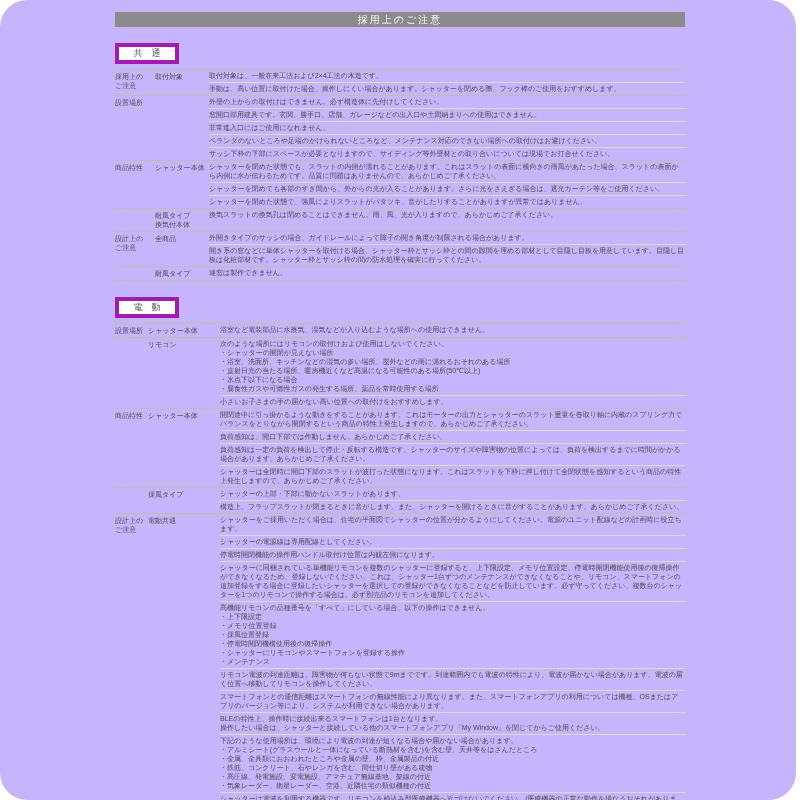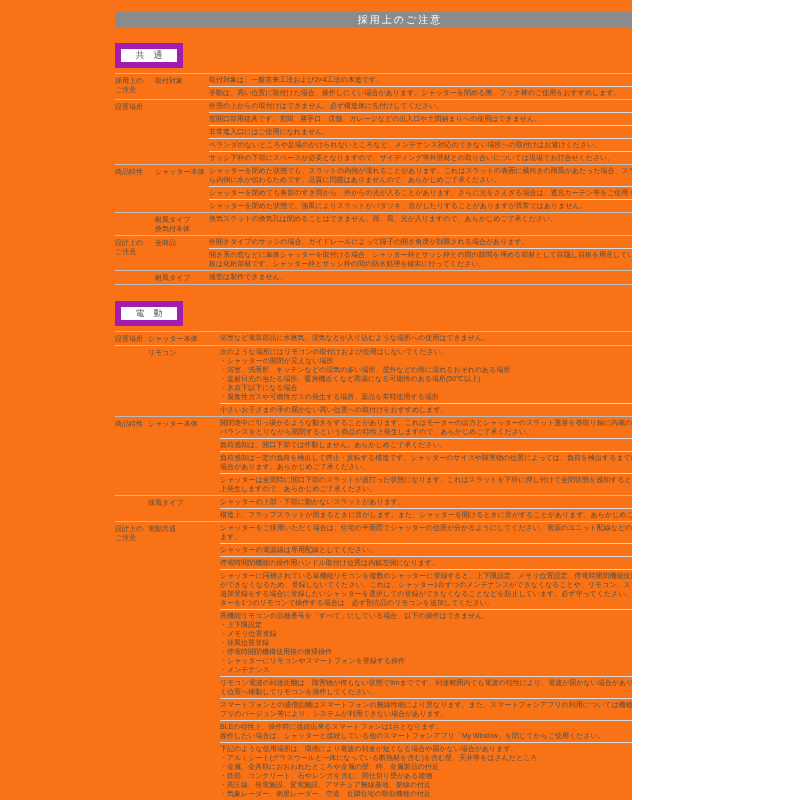--- a/index.html
+++ b/index.html
@@ -1,21 +1,21 @@
 <!DOCTYPE html>
 <html><head>
 <meta charset="utf-8">
 <style>
   html,body{margin:0;padding:0;background:#ffffff;}
   body{width:800px;height:800px;font-family:"Liberation Sans","DejaVu Sans",sans-serif;color:#4d4d4d;}
-  .page{position:relative;width:632px;height:800px;overflow:hidden;background:#f97316;}
+  .page{position:relative;width:796px;height:800px;overflow:hidden;background:#c4b5fd;border-radius:27px;}
   .content{position:absolute;left:115px;top:0;width:570px;}
   .titlebar{margin-top:12px;height:15px;background:#8b8b8b;color:#ffffff;
             font-size:10px;line-height:15px;text-align:center;letter-spacing:2px;}
-  .section-box{margin-top:16px;margin-bottom:5px;width:56px;border:6px solid #a21caf;
+  .section-box{margin-top:16px;margin-bottom:5px;width:56px;border:4px solid #a21caf;
                text-align:center;font-size:9px;line-height:13px;color:#555;background:#fff;}
   .notes-table{border-bottom:1px solid #bdbdbd;}
   .group{display:grid;border-top:1px solid #bdbdbd;}
   .t-common .group{grid-template-columns:40px 54px 1fr;}
   .t-electric .group{grid-template-columns:33px 72px 1fr;}
   .cell{font-size:7px;line-height:9px;padding:2px 2px 2px 0;}
   .rows{min-width:0;}
   .row{padding:1px 0 2px 0;font-size:7px;line-height:9px;}
   .row + .row{border-top:1px solid #d9d9d9;}
   .line{word-break:break-all;}

